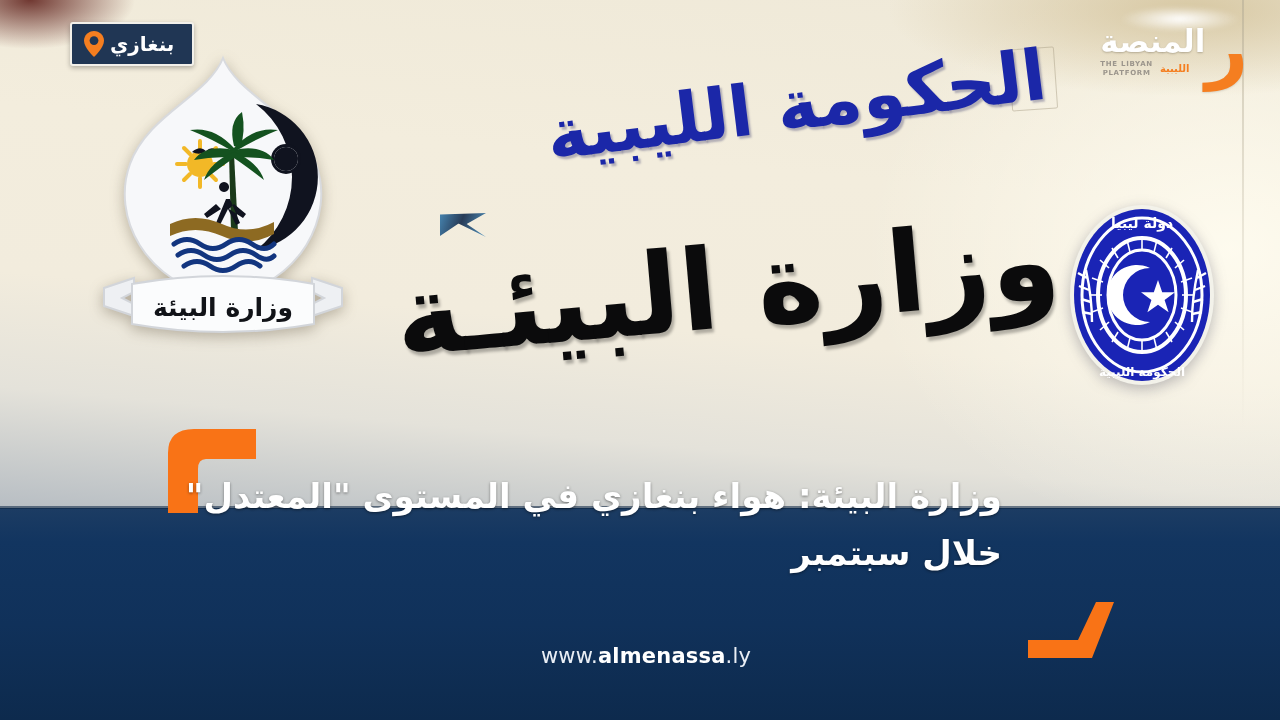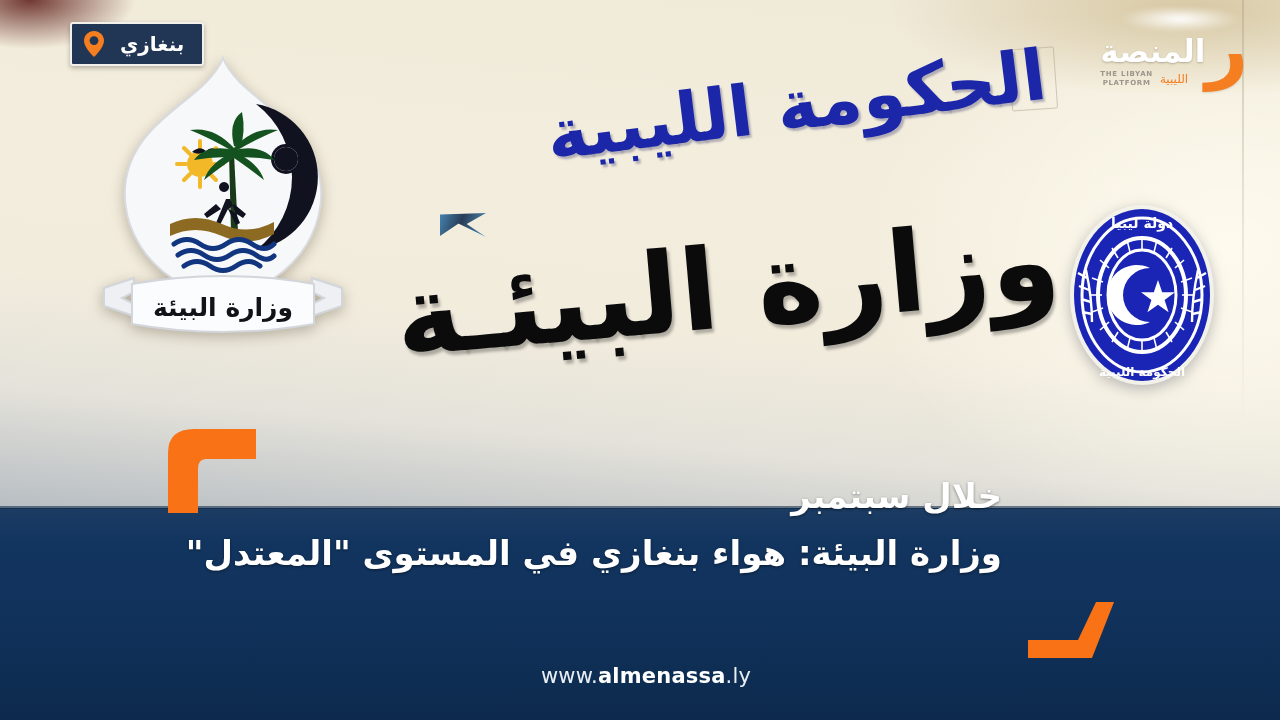--- a/index.html
+++ b/index.html
@@ -37,21 +37,21 @@
   }
   .wall-panel{
     position:absolute;left:1010px;top:48px;width:44px;height:60px;
     border:1px solid rgba(170,160,135,.5);border-radius:2px;
     transform:rotate(-4deg);
   }
 
   
   .city-badge{
     position:absolute;left:70px;top:22px;
-    display:flex;align-items:center;gap:16px;
+    display:flex;align-items:center;gap:6px;
     padding:7px 18px 7px 12px;
     background:#203654;
     border:2px solid #f2f0ea;
     border-radius:3px;
     box-shadow:0 2px 5px rgba(0,0,0,.28);
   }
   .pin{width:20px;height:26px;position:relative;flex:0 0 auto;}
   .pin svg{display:block;}
   .city-badge .city-name{
     color:#ffffff;font-size:20px;font-weight:700;
@@ -62,27 +62,27 @@
   .brand{
     position:absolute;right:34px;top:18px;
     display:flex;align-items:flex-start;
     direction:rtl;
   }
   .brand-bracket{
     color:#f57e20;font-size:74px;line-height:.78;font-weight:800;
     margin-right:-2px;margin-top:2px;
     text-shadow:0 1px 2px rgba(0,0,0,.12);
   }
-  .brand-words{display:flex;flex-direction:column;align-items:flex-end;margin-top:18px;}
+  .brand-words{display:flex;flex-direction:column;align-items:flex-end;margin-top:8px;}
   .brand-main{
     color:#ffffff;font-size:31px;font-weight:800;line-height:1;
     text-shadow:0 1px 2px rgba(120,110,90,.45);
   }
   .brand-sub-row{display:flex;align-items:center;gap:7px;direction:rtl;margin-top:3px;}
-  .brand-sub-ar{color:#f57e20;font-size:12px;font-weight:400;line-height:1;}
+  .brand-sub-ar{color:#f57e20;font-size:10px;font-weight:700;line-height:1;}
   .brand-sub-en{
     color:#9b958c;font-size:7px;font-weight:700;letter-spacing:.7px;
     direction:ltr;line-height:1.25;text-align:center;
   }
 
   
   .emblem{position:absolute;left:88px;top:52px;width:270px;height:300px;}
   .emblem svg{display:block;filter:drop-shadow(0 4px 7px rgba(80,70,50,.35));}
 
   
@@ -135,21 +135,21 @@
   }
   .headline .ln{display:block;}
 
   
   .br-open{position:absolute;left:160px;top:425px;width:100px;height:90px;}
   .br-close{position:absolute;left:1022px;top:600px;width:100px;height:62px;}
   .br-open svg,.br-close svg{display:block;}
 
   
   .site{
-    position:absolute;left:0;right:0;top:664px;
+    position:absolute;left:0;right:0;top:644px;
     text-align:center;color:#e9eef5;
     font-size:21px;font-weight:400;letter-spacing:.2px;
     direction:ltr;
     padding-left:12px;
   }
   .site b{font-weight:800;color:#ffffff;}
 </style>
 </head>
 <body>
 
@@ -298,21 +298,21 @@
       <path d="M8 88 L8 28 Q8 4 34 4 L96 4 L96 34 L46 34 Q38 34 38 44 L38 88 Z" fill="#f97316"></path>
     </svg>
   </div>
   <div class="br-close">
     <svg width="100" height="62" viewBox="0 0 100 62" xmlns="http://www.w3.org/2000/svg">
       <path d="M92 2 L70 58 L6 58 L6 40 L56 40 L74 2 Z" fill="#f97316"></path>
     </svg>
   </div>
 
   <div class="headline">
+    <span class="ln">وزارة البيئة: هواء بنغازي في المستوى "المعتدل"</span>
     <span class="ln">خلال سبتمبر</span>
-    <span class="ln">وزارة البيئة: هواء بنغازي في المستوى "المعتدل"</span>
   </div>
 
   <div class="site">
     <span>www.</span><b>almenassa</b><span>.ly</span>
   </div>
 
 </div>
 
 </body></html>

